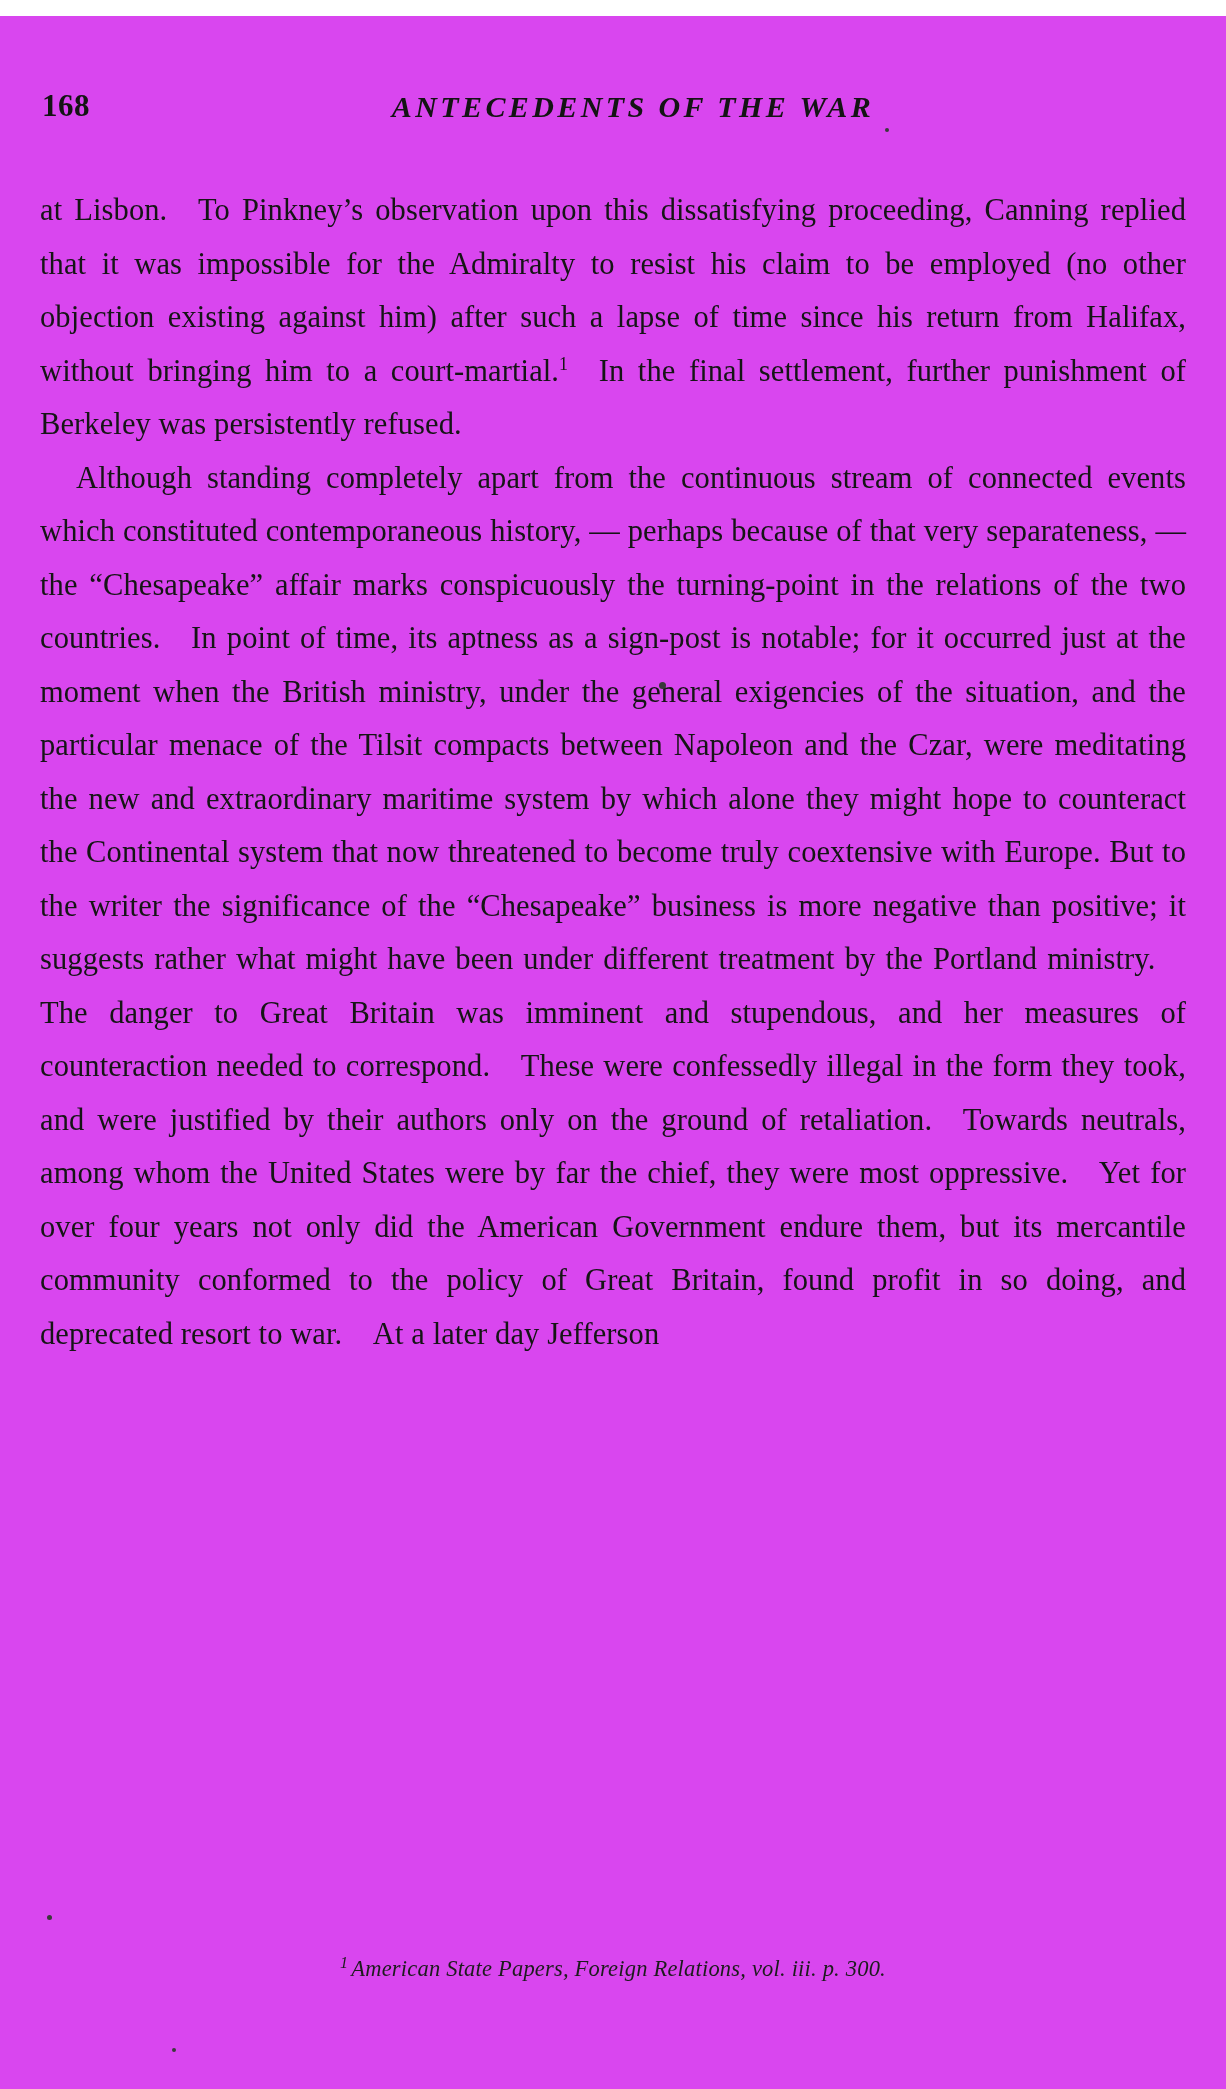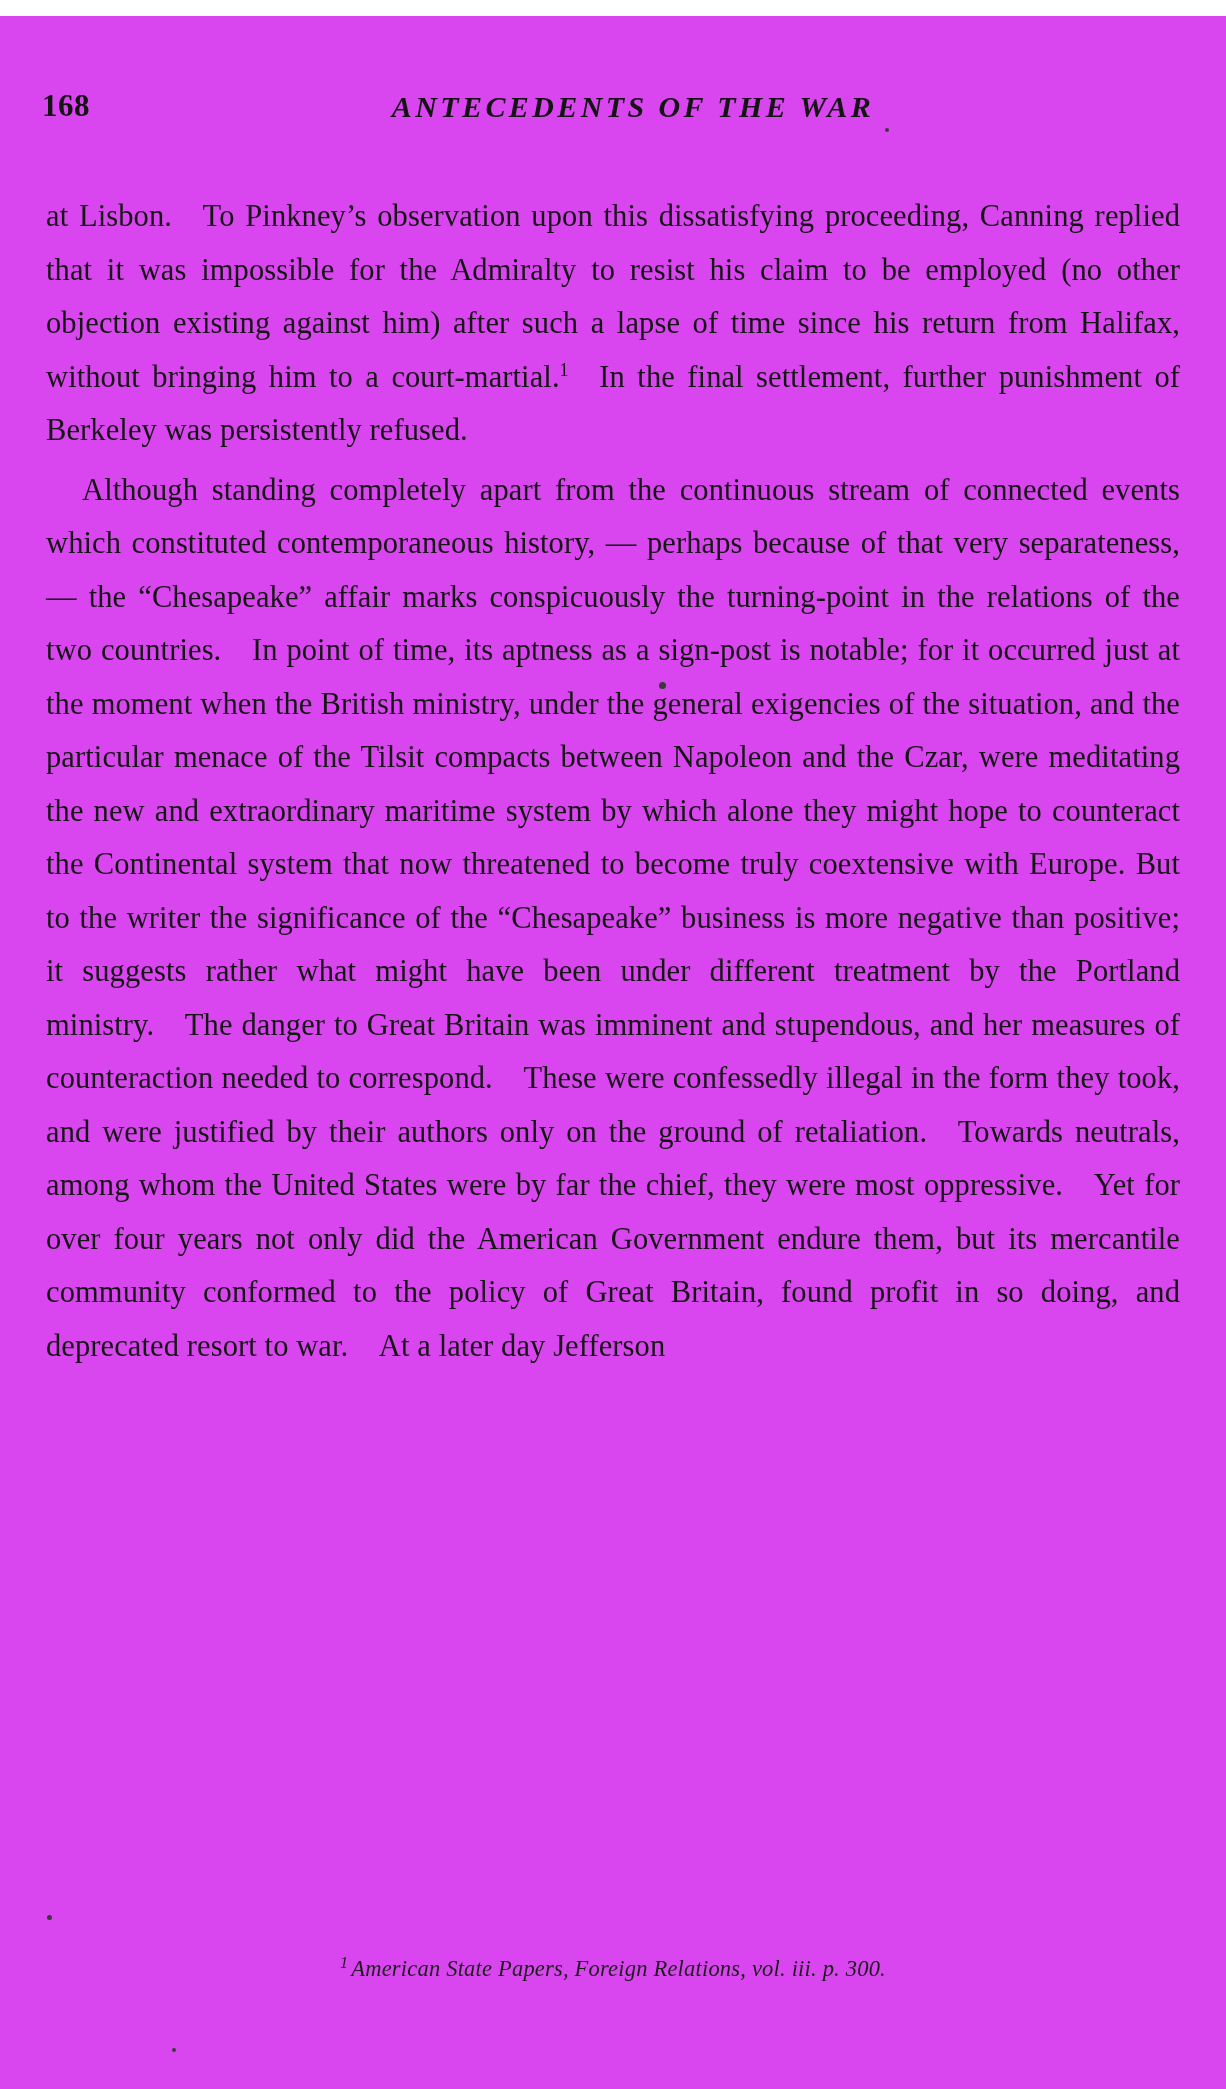--- a/index.html
+++ b/index.html
@@ -52,21 +52,21 @@
     padding-left: 40px;
     box-sizing: border-box;
   }
   .body-block {
     position: absolute;
     top: 168px;
     left: 40px;
     width: 1146px;
   }
   p.para {
-    margin: 6px;
+    margin: 0;
     font-size: 30.5px;
     line-height: 53.5px;
     text-align: justify;
     text-justify: inter-word;
     color: #151515;
     letter-spacing: 0.1px;
   }
   p.para.indent {
     text-indent: 36px;
   }

